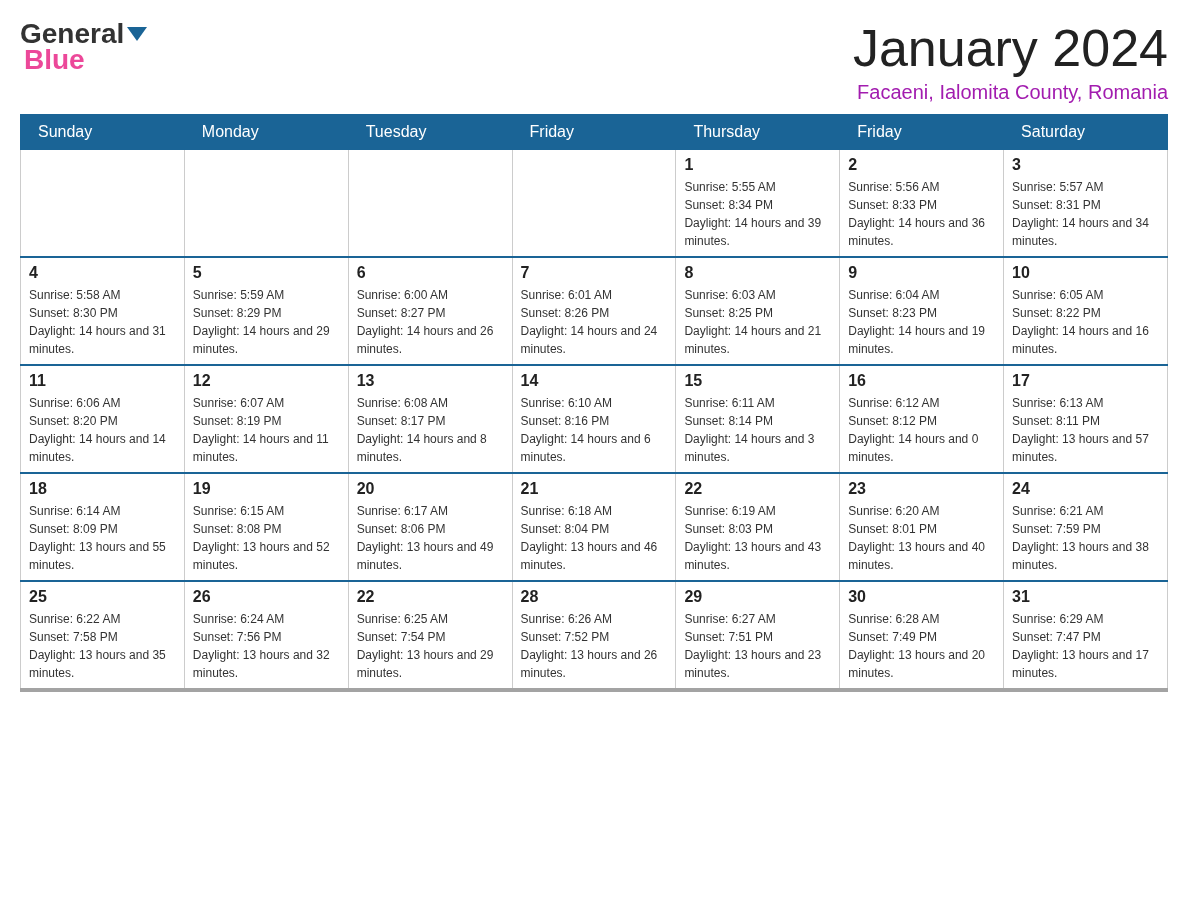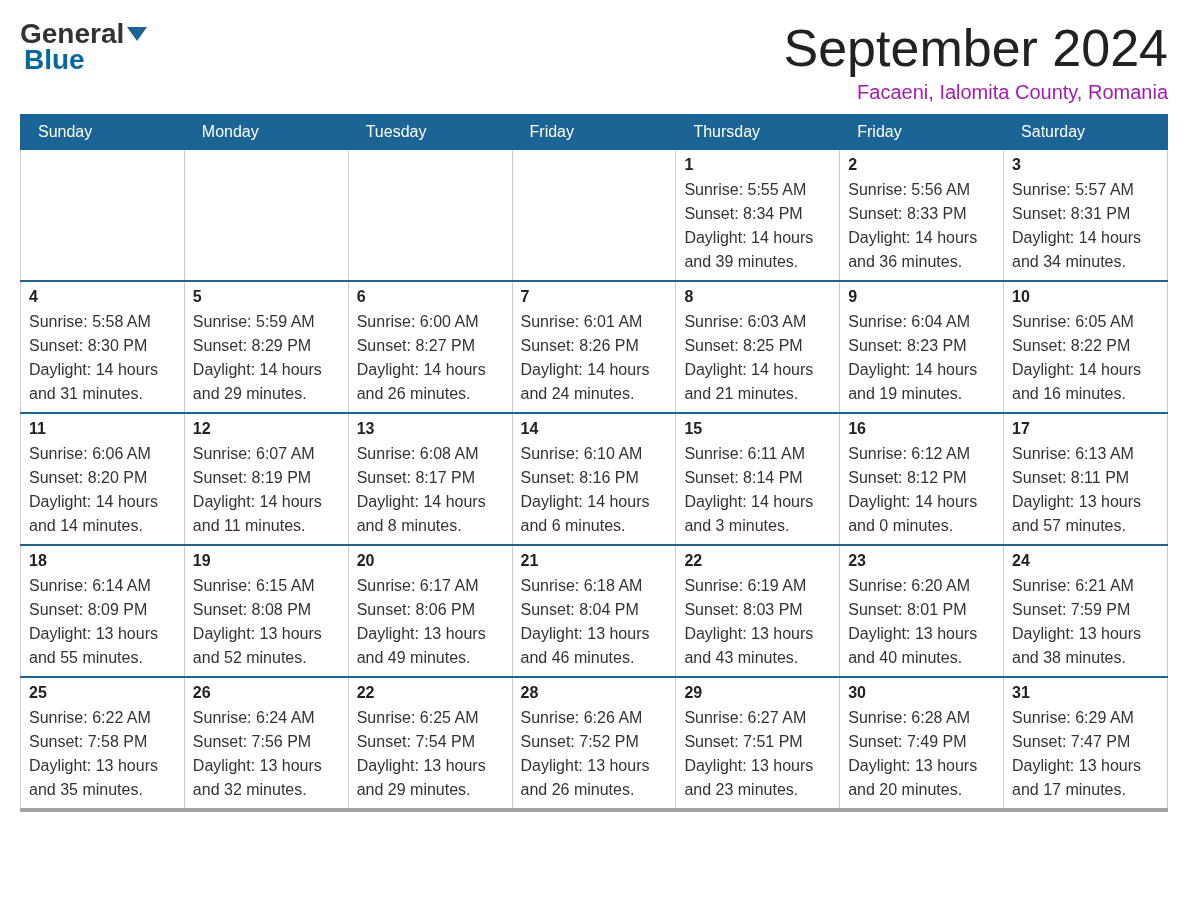--- a/index.html
+++ b/index.html
@@ -34,21 +34,21 @@
       border-left: 10px solid transparent;
       border-right: 10px solid transparent;
       border-top: 14px solid #1a6496;
       margin-left: 3px;
       vertical-align: middle;
       margin-bottom: 4px;
     }
     .logo-blue {
       font-size: 28px;
       font-weight: bold;
-      color: #0369a1;
+      color: #ec4899;
       line-height: 1;
       margin-top: -2px;
       padding-left: 4px;
     }
     .title-area {
       text-align: right;
     }
     .month-title {
       font-size: 52px;
       font-weight: 300;
@@ -82,21 +82,21 @@
       min-height: 110px;
     }
     .day-num {
       font-size: 16px;
       font-weight: bold;
       color: #222;
       display: block;
       margin-bottom: 4px;
     }
     .day-info {
-      font-size: 16px;
+      font-size: 12px;
       color: #333;
       line-height: 1.5;
     }
     .empty-cell {
       background: #fff;
     }
     .calendar tbody tr td {
       border-bottom: 2px solid #1a6496;
     }
     .calendar tbody tr:last-child td {
@@ -110,21 +110,21 @@
 <body>
 
 <div class="header">
   <div class="logo">
     <div class="logo-top">
       <span>General</span><span class="logo-arrow"></span>
     </div>
     <div class="logo-blue">Blue</div>
   </div>
   <div class="title-area">
-    <div class="month-title">September 2024</div>
+    <div class="month-title">January 2024</div>
     <div class="location">Facaeni, Ialomita County, Romania</div>
   </div>
 </div>
 
 <table class="calendar">
   <thead>
     <tr>
     <th>Sunday</th>
         <th>Monday</th>
         <th>Tuesday</th>

